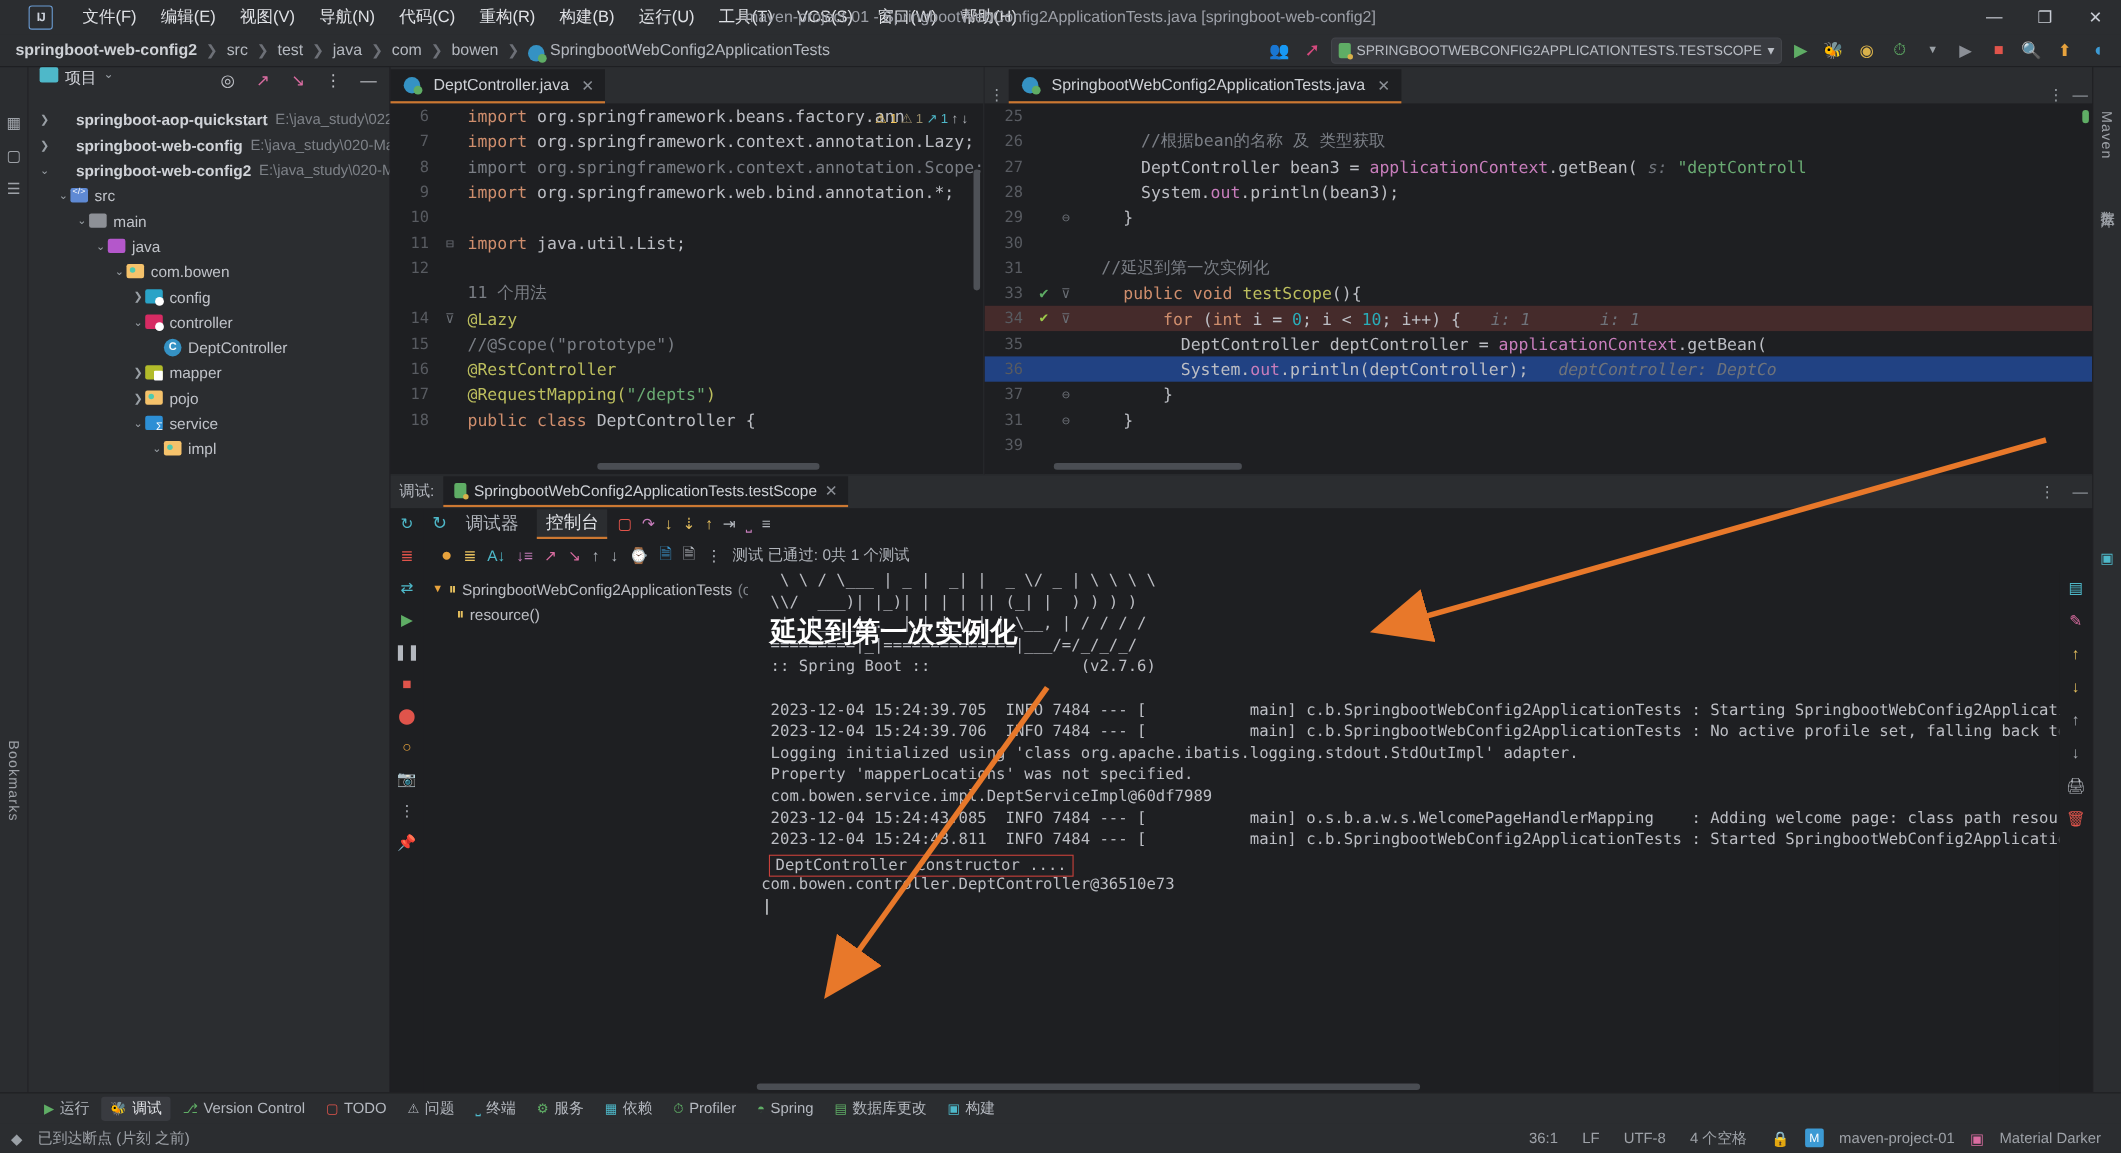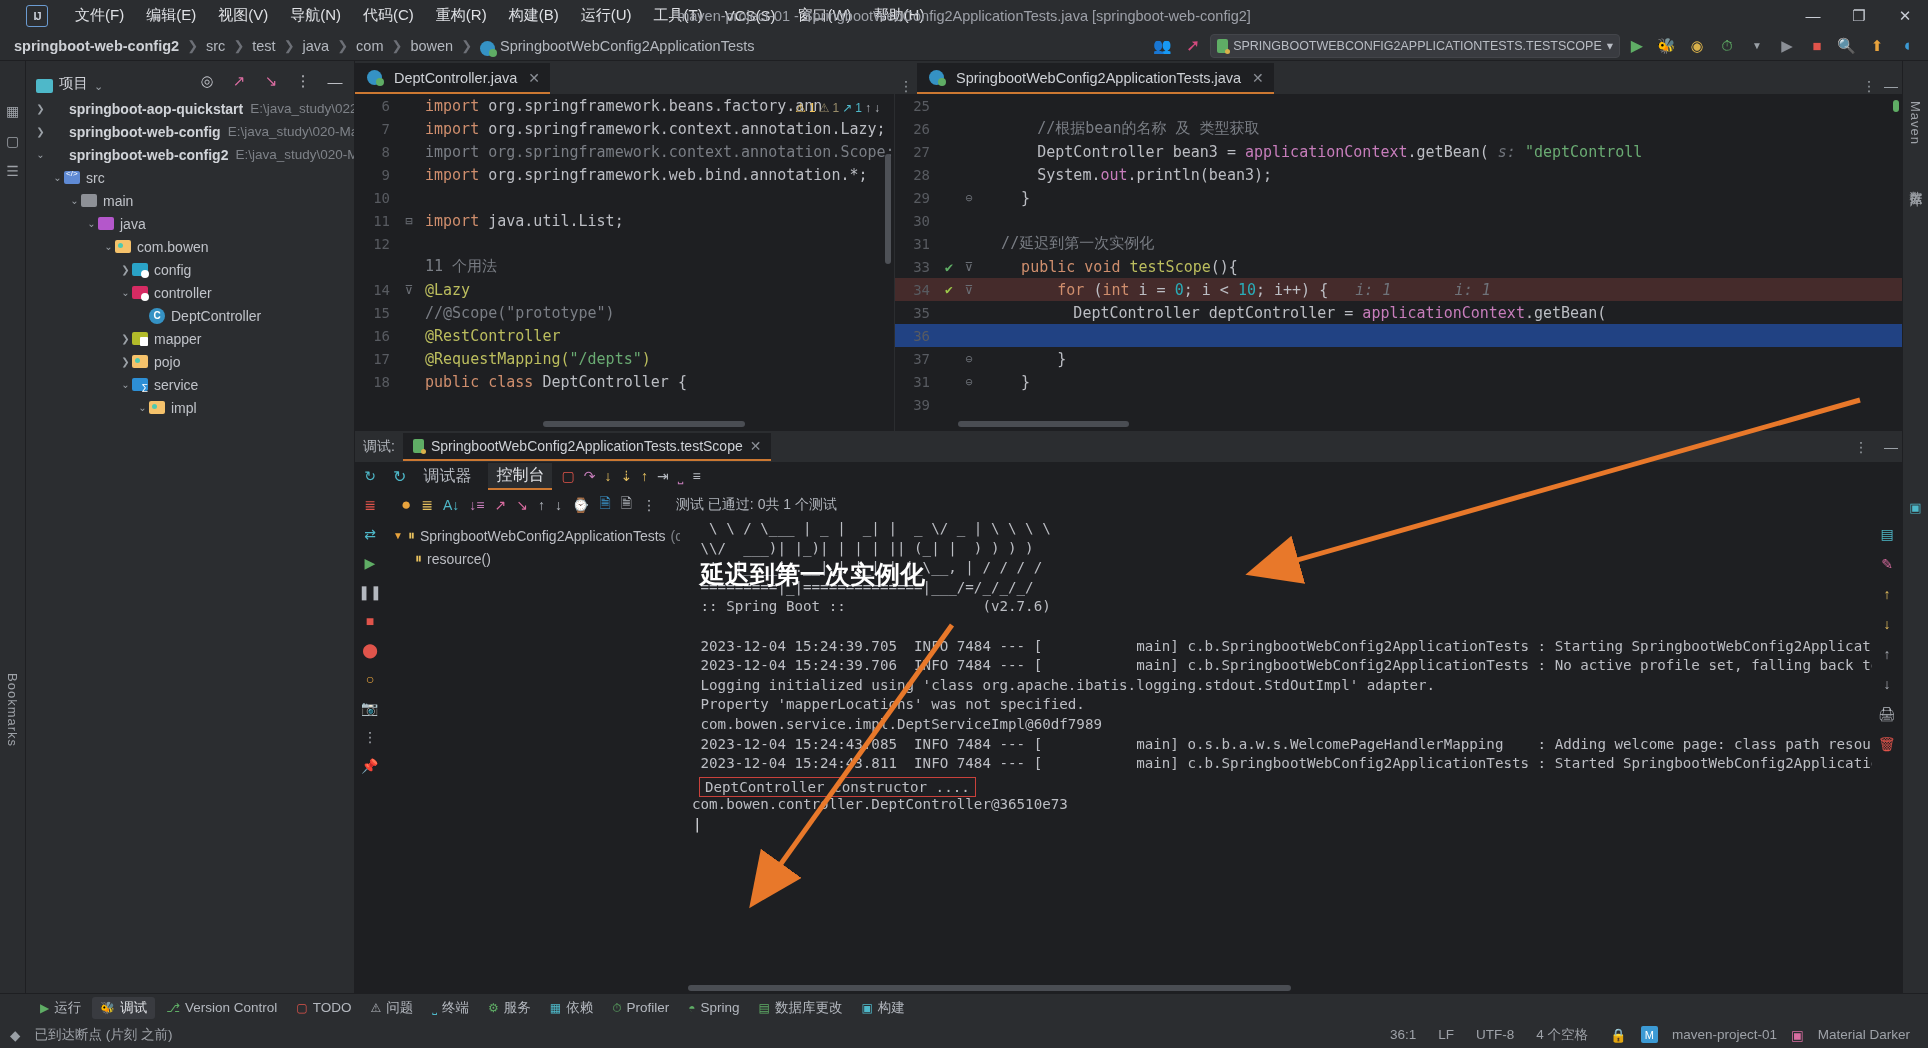--- a/index.html
+++ b/index.html
@@ -40,21 +40,21 @@
 
   
   .main{ flex:1; display:flex; min-height:0; }
   .leftstripe{ width:26px; background:#2b2d30; display:flex; flex-direction:column; align-items:center;
                padding-top:42px; gap:14px; flex:0 0 26px; border-right:1px solid #1e1f22;}
   .leftstripe .sico{ font-size:14px; color:#9ea2a8; writing-mode:vertical-rl; }
   .vlabel{ writing-mode:vertical-rl; font-size:13px; color:#9ea2a8; letter-spacing:1px; }
 
   
   .projpanel{ width:329px; flex:0 0 329px; background:#2b2d30; display:flex; flex-direction:column; border-right:1px solid #1e1f22;}
-  .projhdr{ height:32px; display:flex; align-items:flex-end; padding:0 6px; gap:6px; flex:0 0 32px;}
+  .projhdr{ height:32px; display:flex; align-items:flex-start; padding:0 6px; gap:6px; flex:0 0 32px;}
   .projhdr .ttl{ font-size:14.5px; color:#ced0d6; }
   .projhdr .sp{ flex:1 }
   .tree{ flex:1; overflow:hidden; padding-top:4px; font-size:14px; }
   .trow{ height:23px; display:flex; align-items:center; white-space:nowrap; padding-right:4px; }
   .arrow{ width:13px; font-size:10px; color:#9aa0a6; text-align:center; flex:0 0 13px;}
   .fldr{ width:16px;height:13px;border-radius:2px;margin-right:6px;flex:0 0 16px;position:relative;}
   .fldr.src{ background:#5f8ad4; }
   .fldr.src:after{content:"</>";position:absolute;left:2px;top:-2px;font-size:8px;color:#fff;}
   .fldr.plain{ background:#8d9096; }
   .fldr.java{ background:#b457cb; }
@@ -378,21 +378,21 @@
               <div class="cline"><span class="gut">25</span><span class="gutmark"></span><span class="ctext"></span></div>
               <div class="cline"><span class="gut">26</span><span class="gutmark"></span><span class="ctext"><span class="cmt">        //根据bean的名称 及 类型获取</span></span></div>
               <div class="cline"><span class="gut">27</span><span class="gutmark"></span><span class="ctext"><span class="pl">        DeptController </span><span class="pl">bean3</span><span class="pl"> = </span><span class="fld">applicationContext</span><span class="pl">.getBean(</span><span class="hint"> s: </span><span class="str">"deptControll</span></span></div>
               <div class="cline"><span class="gut">28</span><span class="gutmark"></span><span class="ctext"><span class="pl">        System.</span><span class="fld">out</span><span class="pl">.println(bean3);</span></span></div>
               <div class="cline"><span class="gut">29</span><span class="gutmark"></span><span class="gutmark">⊖</span><span class="ctext"><span class="pl">    }</span></span></div>
               <div class="cline"><span class="gut">30</span><span class="gutmark"></span><span class="ctext"></span></div>
               <div class="cline"><span class="gut">31</span><span class="gutmark"></span><span class="ctext"><span class="cmt">    //延迟到第一次实例化</span></span></div>
               <div class="cline"><span class="gut">33</span><span class="gutmark"><span style="color:#5fad65;font-size:14px">✔</span></span><span class="gutmark">⊽</span><span class="ctext"><span class="kw">    public void </span><span class="ann">testScope</span><span class="pl">(){</span></span></div>
               <div class="cline hl-line"><span class="gut">34</span><span class="gutmark"><span style="color:#9cc94a;font-size:13px">✔</span></span><span class="gutmark">⊽</span><span class="ctext"><span class="kw">        for </span><span class="pl">(</span><span class="kw">int </span><span class="pl">i</span><span class="pl"> = </span><span class="num">0</span><span class="pl">; </span><span class="pl">i</span><span class="pl"> &lt; </span><span class="num">10</span><span class="pl">; </span><span class="pl">i</span><span class="pl">++) {</span><span class="hint">   i: 1       i: 1</span></span></div>
               <div class="cline"><span class="gut">35</span><span class="gutmark"></span><span class="ctext"><span class="pl">            DeptController deptController</span><span class="pl"> = </span><span class="fld">applicationContext</span><span class="pl">.getBean(</span></span></div>
-              <div class="cline sel-line"><span class="gut">36</span><span class="gutmark"></span></div>
+              <div class="cline sel-line"><span class="gut">36</span><span class="gutmark"></span><span class="ctext"><span class="pl">            System.</span><span class="fld">out</span><span class="pl">.println(deptController);</span><span class="hint">   deptController: DeptCo</span></span></div>
               <div class="cline"><span class="gut">37</span><span class="gutmark"></span><span class="gutmark">⊖</span><span class="ctext"><span class="pl">        }</span></span></div>
               <div class="cline"><span class="gut">31</span><span class="gutmark"></span><span class="gutmark">⊖</span><span class="ctext"><span class="pl">    }</span></span></div>
               <div class="cline"><span class="gut">39</span><span class="gutmark"></span><span class="ctext"></span></div>
             </div>
           <div class="scrollbar-v">
             <div class="sbthumb" style="top:6px;height:12px;background:#5fad65"></div>
           </div>
           <div class="hbar">
             <div class="hthumb" style="width:18%;margin-left:2%"></div>
           </div>
@@ -448,21 +448,21 @@
               <span class="dt" style="color:#4eb8c9">A↓</span>
               <span class="dt" style="color:#c77dbb">↓≡</span>
               <span class="dt" style="color:#d96ca0">↗</span>
               <span class="dt" style="color:#d96ca0">↘</span>
               <span class="dt">↑</span>
               <span class="dt">↓</span>
               <span class="dt" style="color:#e8c15f">⌚</span>
               <span class="dt" style="color:#3c9ad4">🗎</span>
               <span class="dt" style="color:#b4b8bf">🗎</span>
               <span class="dt">⋮</span>
-              <span class="dt" style="font-family:'Liberation Sans',sans-serif;margin-left:10px">测试 已通过: 0共 1 个测试</span>
+              <span class="dt" style="font-family:'Liberation Sans',sans-serif;">测试 已通过: 0共 1 个测试</span>
             </div>
 
             <div class="dbgsplit">
               <div class="testtree">
                 <div class="ttrow">
                   <span style="color:#e8a33d;font-size:10px">▼</span>
                   <span style="color:#e8c15f">⏸</span>
                   <span>SpringbootWebConfig2ApplicationTests</span>
                   <span style="color:#7e8288">(com.bowen</span>
                 </div>

